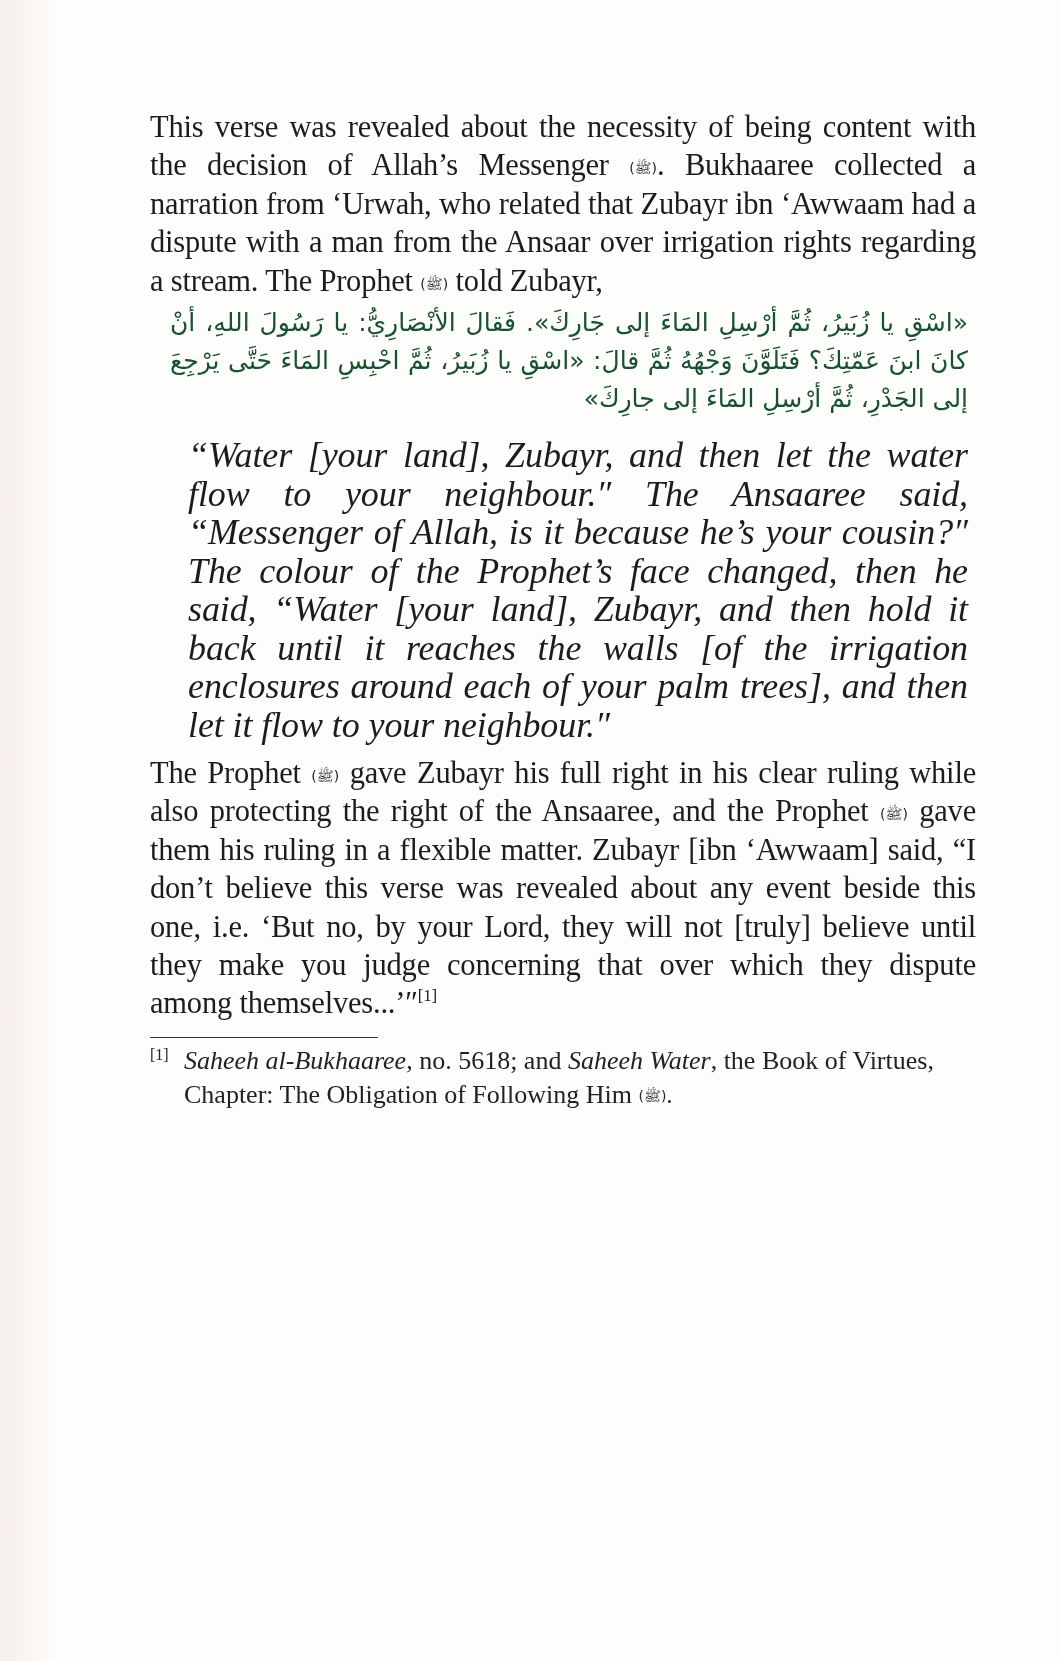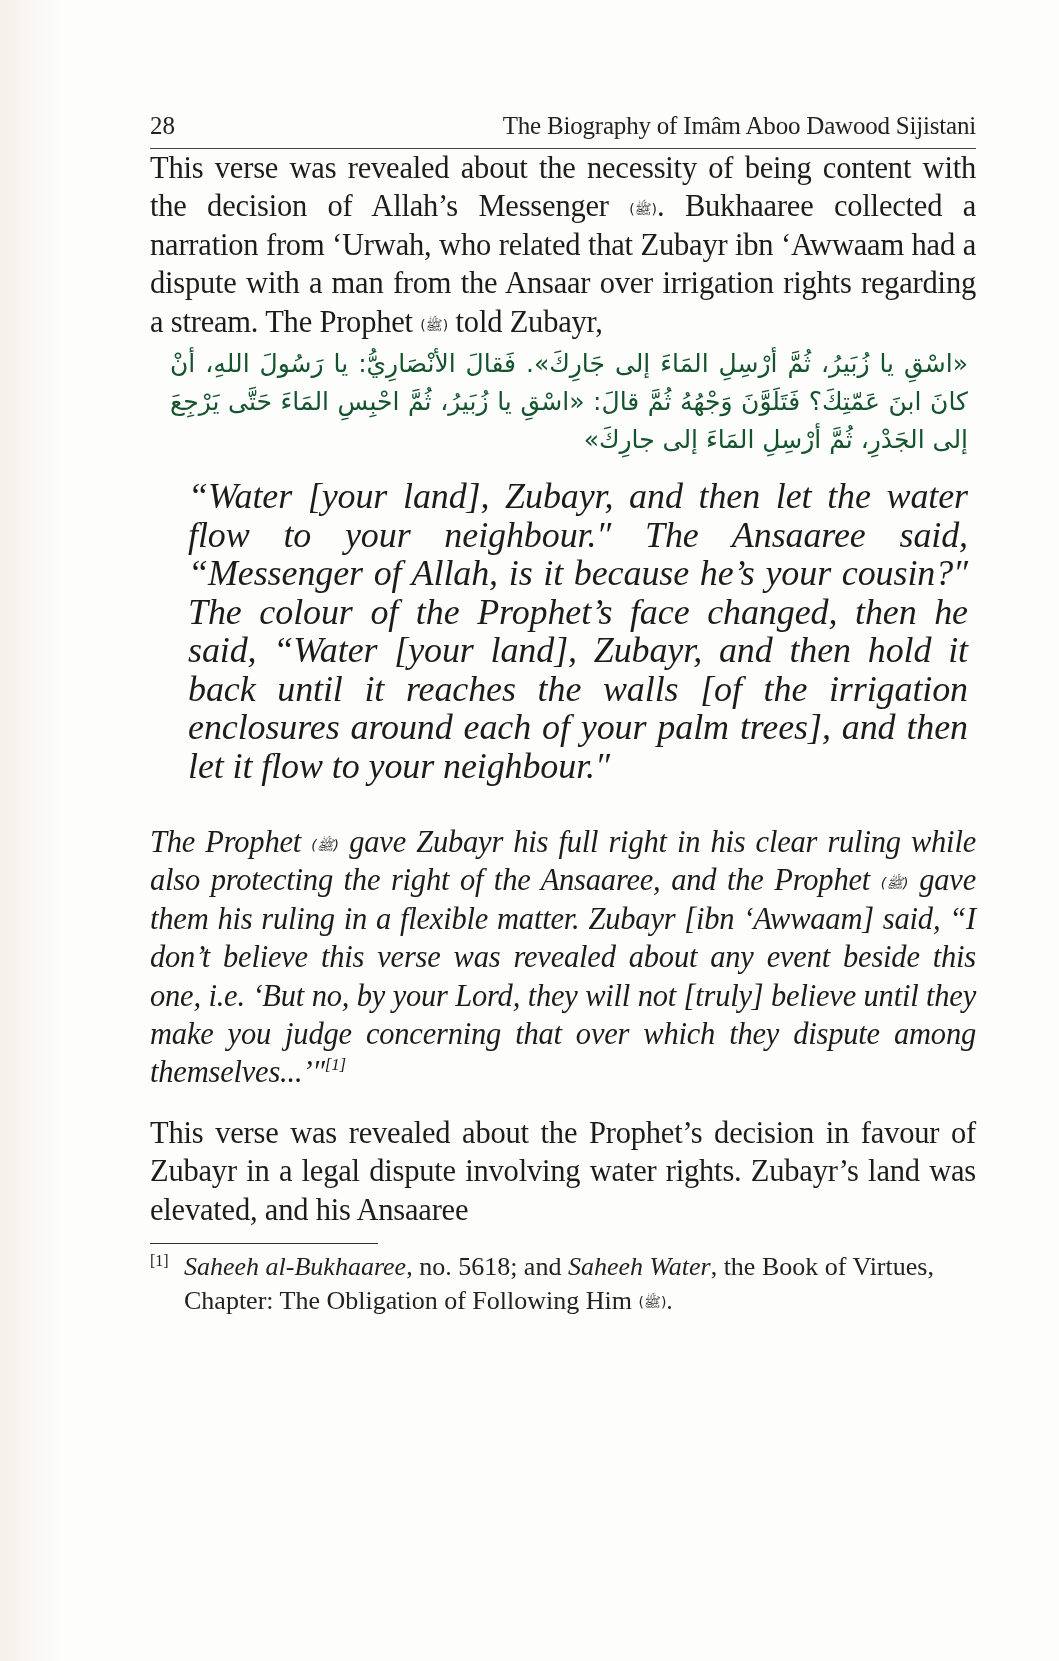--- a/index.html
+++ b/index.html
@@ -62,21 +62,21 @@
     }
     .quote {
       font-style: italic;
       font-size: 36px;
       line-height: 38.5px;
       text-align: justify;
       text-align-last: left;
       margin: 18px 8px 0 38px;
       letter-spacing: -0.1px;
     }
-    .p2 { margin-top: 38px; font-style: italic; }
+    .p2 { margin-top: 10px; }
     .p3 { margin-top: 22px; }
     .salutation {
       display: inline-block;
       font-family: "DejaVu Sans", sans-serif;
       font-size: 14px;
       line-height: 1;
       vertical-align: 2px;
     }
     sup.fn-ref {
       font-size: 17px;
@@ -105,38 +105,33 @@
     .footnote .fn-text { flex: 1; }
     .footnote em { font-style: italic; }
   </style>
 </head>
 <body>
 
 <div class="page-edge"></div>
 
 <div class="page">
 
-  <div class="running-head">
-    <span>28</span>
-    <span class="title">The Biography of  Imâm Aboo Dawood Sijistani</span>
-  </div>
 
   <p class="body-para p1">
     <span>This verse was revealed about the necessity of being content with the decision of Allah’s Messenger </span><span class="salutation">(ﷺ)</span><span>. Bukhaaree collected a narration from ‘Urwah, who related that Zubayr ibn ‘Awwaam had a dispute with a man from the Ansaar over irrigation rights regarding a stream. The Prophet </span><span class="salutation">(ﷺ)</span><span> told Zubayr,</span>
   </p>
 
   <p class="arabic">«اسْقِ يا زُبَيرُ، ثُمَّ أرْسِلِ المَاءَ إلى جَارِكَ». فَقالَ الأنْصَارِيُّ: يا رَسُولَ اللهِ، أنْ كانَ ابنَ عَمّتِكَ؟ فَتَلَوَّنَ وَجْهُهُ ثُمَّ قالَ: «اسْقِ يا زُبَيرُ، ثُمَّ احْبِسِ المَاءَ حَتَّى يَرْجِعَ إلى الجَدْرِ، ثُمَّ أرْسِلِ المَاءَ إلى جارِكَ»</p>
 
   <p class="quote">“Water [your land], Zubayr, and then let the water flow to your neighbour.″ The Ansaaree said, “Messenger of Allah, is it because he’s your cousin?″ The colour of the Prophet’s face changed, then he said, “Water [your land], Zubayr, and then hold it back until it reaches the walls [of the irrigation enclosures around each of your palm trees], and then let it flow to your neighbour.″</p>
 
   <p class="body-para p2">
     <span>The Prophet </span><span class="salutation">(ﷺ)</span><span> gave Zubayr his full right in his clear ruling while also protecting the right of the Ansaaree, and the Prophet </span><span class="salutation">(ﷺ)</span><span> gave them his ruling in a flexible matter. Zubayr [ibn ‘Awwaam] said, “I don’t believe this verse was revealed about any event beside this one, i.e. ‘But no, by your Lord, they will not [truly] believe until they make you judge concerning that over which they dispute among themselves...’″</span><sup class="fn-ref">[1]</sup>
   </p>
 
-  <p class="body-para p3">This verse was revealed about the Prophet’s decision in favour of Zubayr in a legal dispute involving water rights. Zubayr’s land was elevated, and his Ansaaree</p>
 
   <div class="footnote-rule"></div>
 
   <div class="footnote">
     <span class="fn-num">[1]</span>
     <span class="fn-text"><em>Saheeh al-Bukhaaree</em><span>, no. 5618; and </span><em>Saheeh Water</em><span>, the Book of Virtues, Chapter: The Obligation of Following Him </span><span class="salutation">(ﷺ)</span><span>.</span></span>
   </div>
 
 </div>
 

